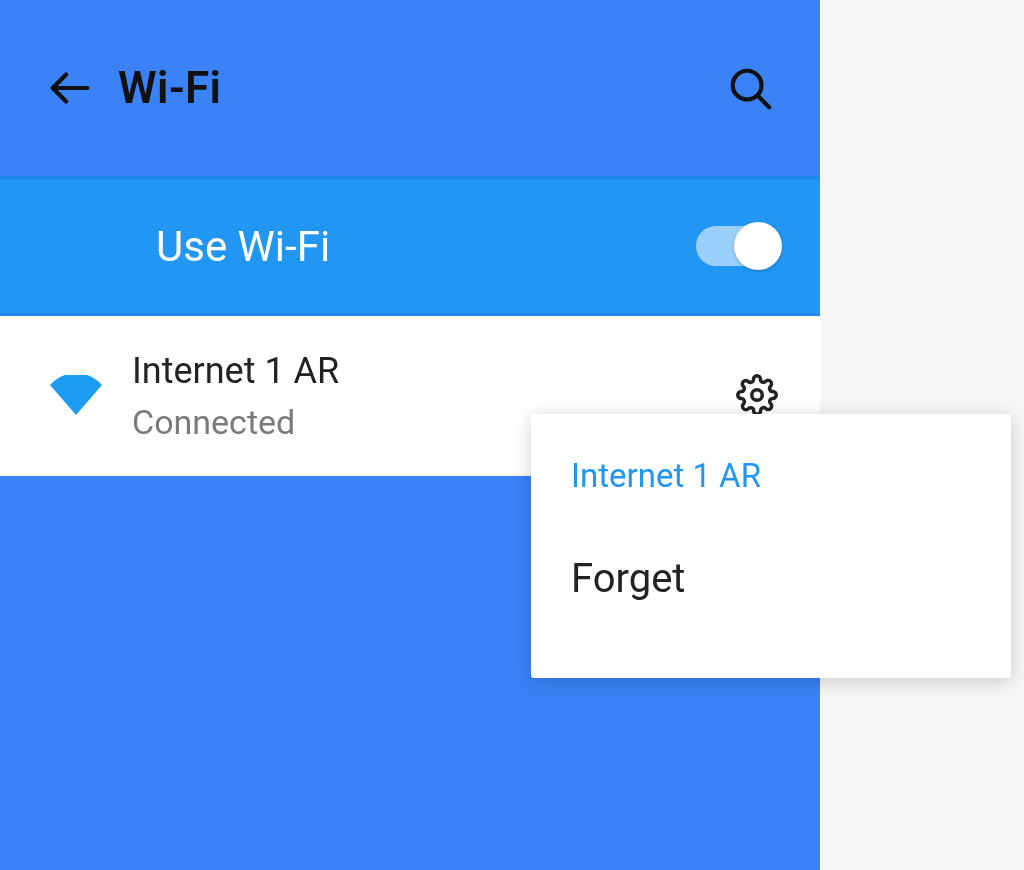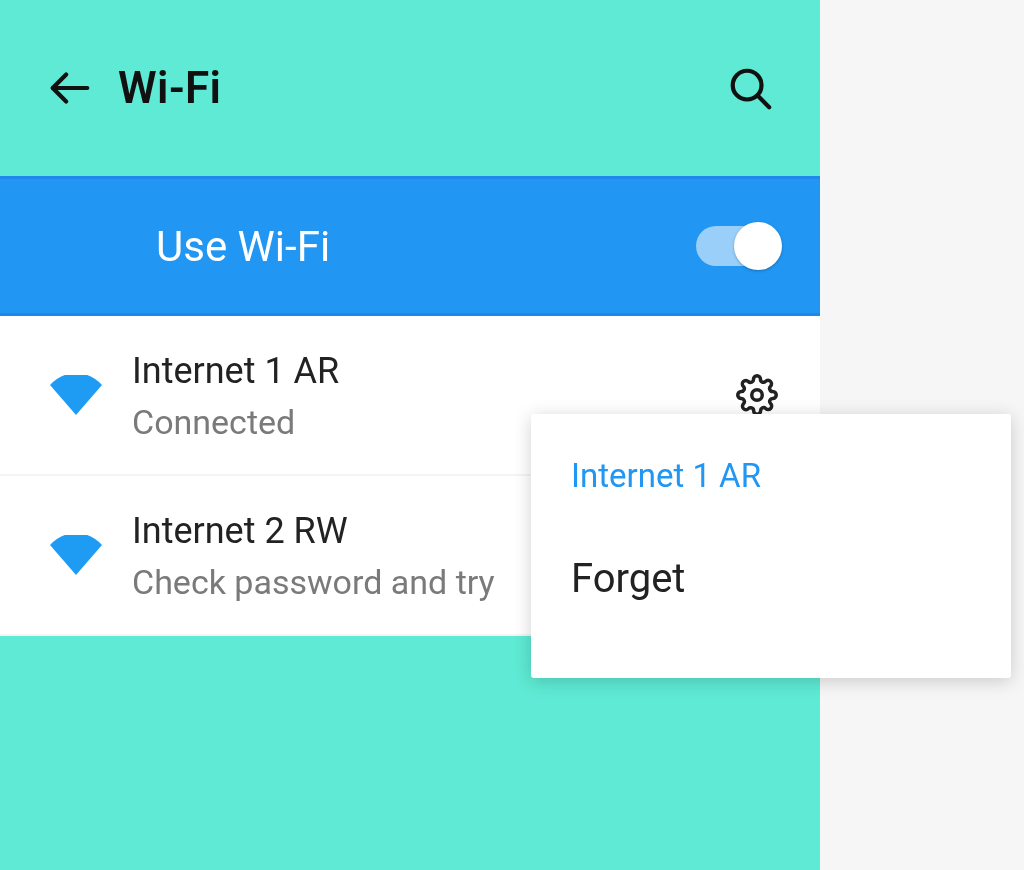--- a/index.html
+++ b/index.html
@@ -8,21 +8,21 @@
     height: 870px;
     font-family: Roboto, Arial, sans-serif;
     background: #f6f6f6;
     color: #111;
     overflow: hidden;
   }
   .screen {
     position: relative;
     width: 820px;
     height: 870px;
-    background: #5eead4;
+    background: #3b82f6;
   }
   
   .header {
     display: flex;
     align-items: center;
     height: 176px;
     padding: 0 40px;
   }
   .back-btn {
     width: 60px;
@@ -202,31 +202,20 @@
         <div class="status">Connected</div>
       </div>
       <div class="gear-btn">
         <svg width="42" height="42" viewBox="0 0 24 24" fill="none" stroke="#222" stroke-width="2" stroke-linecap="round" stroke-linejoin="round">
           <circle cx="12" cy="12" r="3"></circle>
           <path d="M19.4 15a1.65 1.65 0 0 0 .33 1.82l.06.06a2 2 0 1 1-2.83 2.83l-.06-.06a1.65 1.65 0 0 0-1.82-.33 1.65 1.65 0 0 0-1 1.51V21a2 2 0 0 1-4 0v-.09A1.65 1.65 0 0 0 9 19.4a1.65 1.65 0 0 0-1.82.33l-.06.06a2 2 0 1 1-2.83-2.83l.06-.06A1.65 1.65 0 0 0 4.6 15a1.65 1.65 0 0 0-1.51-1H3a2 2 0 0 1 0-4h.09A1.65 1.65 0 0 0 4.6 9a1.65 1.65 0 0 0-.33-1.82l-.06-.06a2 2 0 1 1 2.83-2.83l.06.06A1.65 1.65 0 0 0 9 4.6 1.65 1.65 0 0 0 10 3.09V3a2 2 0 0 1 4 0v.09c0 .66.39 1.26 1 1.51a1.65 1.65 0 0 0 1.82-.33l.06-.06a2 2 0 1 1 2.83 2.83l-.06.06A1.65 1.65 0 0 0 19.4 9c.25.61.85 1 1.51 1H21a2 2 0 0 1 0 4h-.09a1.65 1.65 0 0 0-1.51 1z"></path>
         </svg>
       </div>
     </div>
 
-    <div class="net">
-      <div class="wifi-ico">
-        <svg width="52" height="40" viewBox="0 0 52 40">
-            <path d="M26 40 L0 10 C7 2 17 -2 26 -2 C35 -2 45 2 52 10 Z" fill="#1e9cf4"></path>
-          </svg>
-      </div>
-      <div class="net-text">
-        <div class="ssid">Internet 2 RW</div>
-        <div class="status">Check password and try</div>
-      </div>
-    </div>
 
 
   </div>
 
   <div class="menu">
     <div class="menu-title">Internet 1 AR</div>
     <div class="menu-item">
       <span>Forget</span>
     </div>
   </div>

